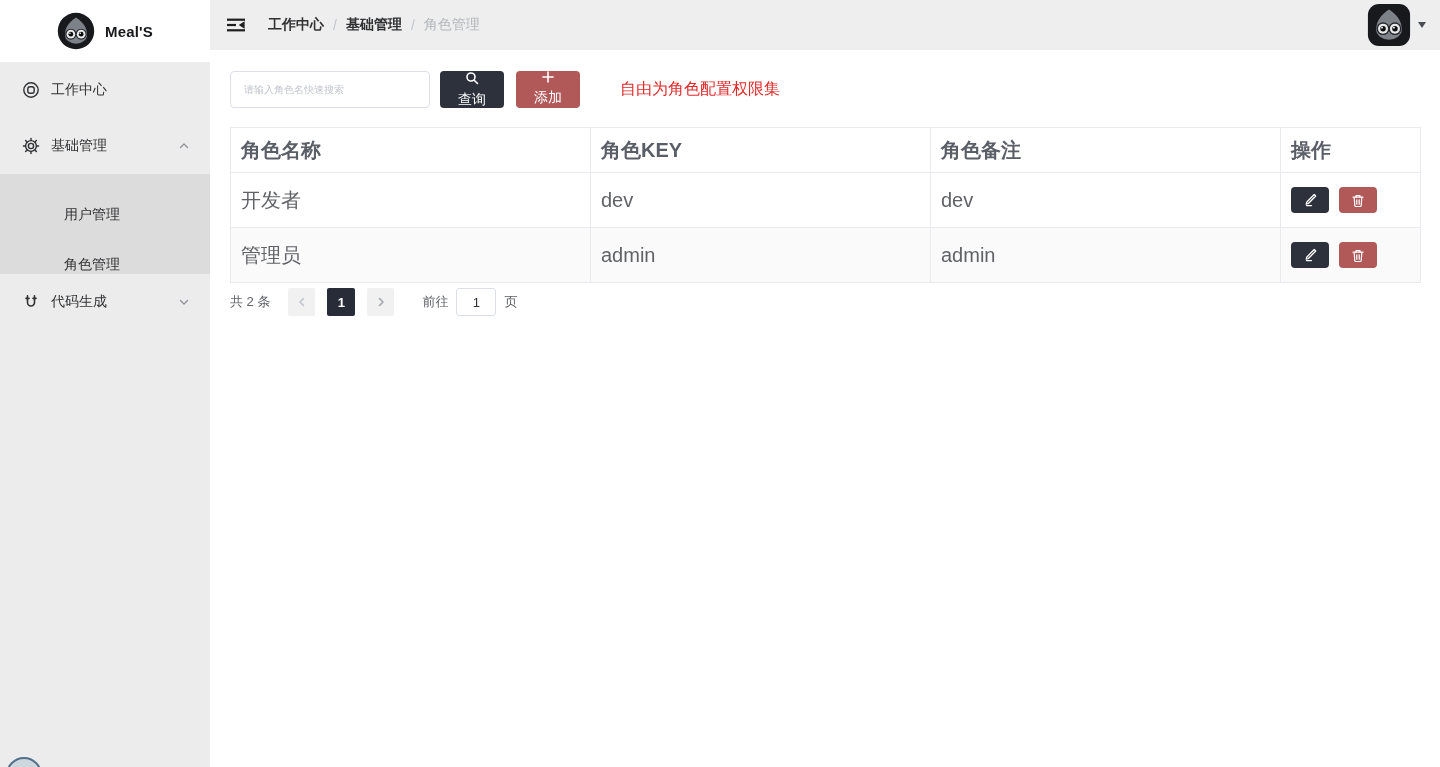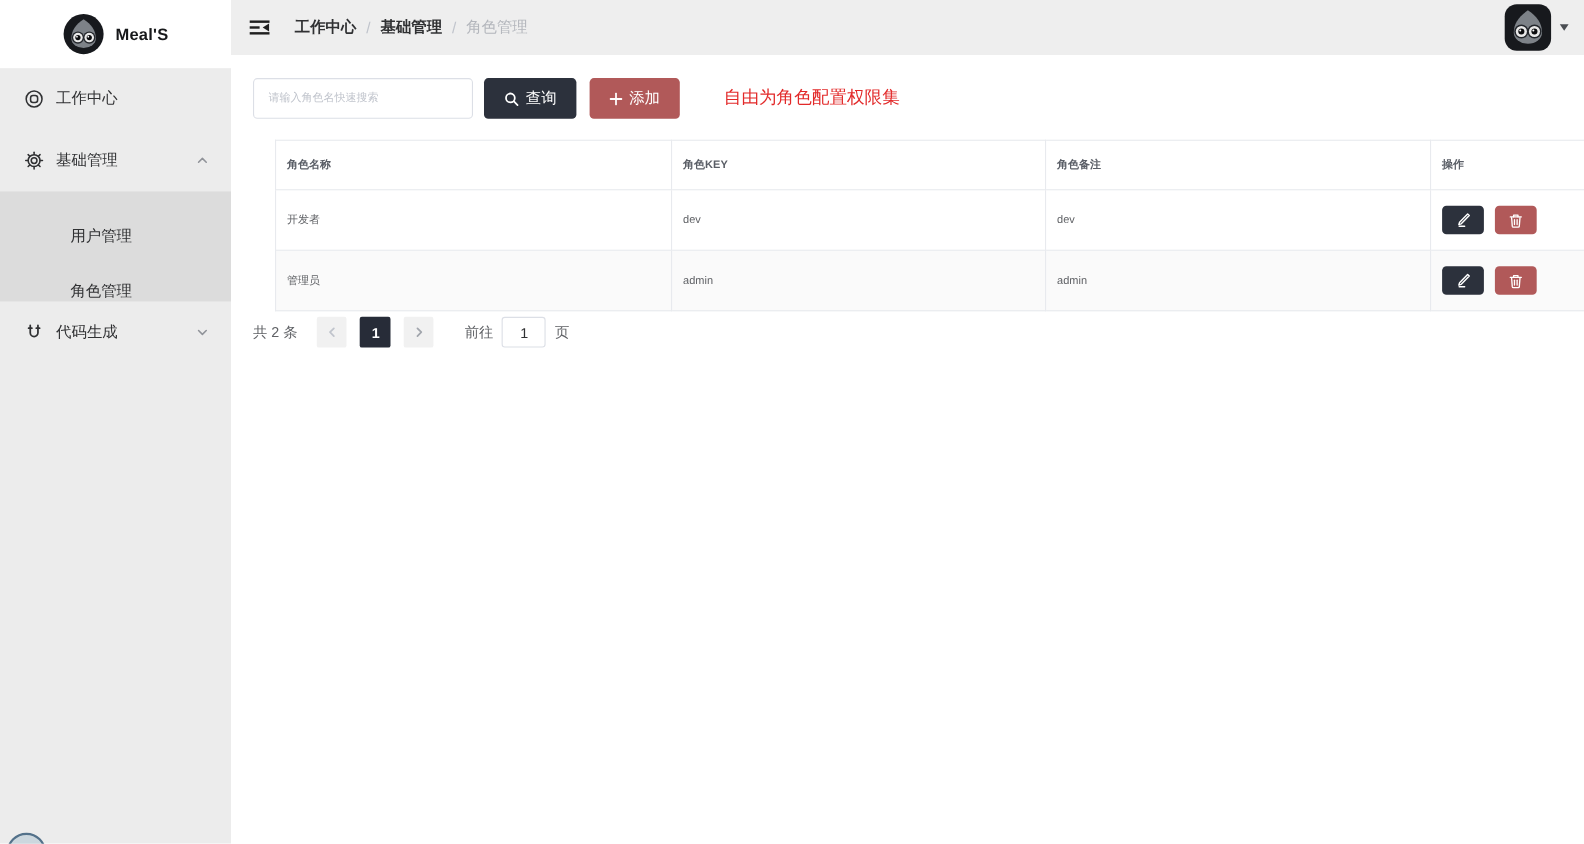--- a/index.html
+++ b/index.html
@@ -26,27 +26,27 @@
   .bc-last { color: #b3b6bc; font-weight: 400; }
   .user-area { margin-left: auto; display: flex; align-items: center; gap: 7px; cursor: pointer; }
   .avatar { width: 44px; height: 44px; }
   .caret-down { width: 0; height: 0; border-left: 4.5px solid transparent; border-right: 4.5px solid transparent; border-top: 6px solid #4a4d52; }
 
   
   .content { position: absolute; left: 210px; top: 50px; right: 0; bottom: 0; background: #fff; padding: 21px 20px 0 20px; }
   .toolbar { display: flex; align-items: center; }
   .search-input { width: 200px; height: 37px; border: 1px solid #dcdfe6; border-radius: 4px; padding: 0 13px; font-size: 10px; color: #606266; background: #fff; outline: none; }
   .search-input::placeholder { color: #c0c4cc; }
-  .btn { height: 37px; border: none; border-radius: 4px; color: #fff; font-size: 14px; display: inline-flex; align-items: center; gap: 6px; padding: 0 18px; cursor: pointer; }
+  .btn { height: 37px; border: none; border-radius: 4px; color: #fff; font-size: 14px; display: inline-flex; align-items: center; gap: 6px; padding: 0 18px; cursor: pointer; flex-direction: column; }
   .btn-query { background: #2c313c; margin-left: 10px; }
   .btn-add { background: #b15959; margin-left: 12px; }
   .hint { color: #e22929; font-size: 16px; margin-left: 40px; }
 
   
-  table.role-table { margin-top: 19px; width: 1190px; border-collapse: collapse; font-size: 10px; table-layout: fixed; margin-left: 20px; }
+  table.role-table { margin-top: 19px; width: 1190px; border-collapse: collapse; font-size: 20px; table-layout: fixed; }
   .role-table th { height: 45px; text-align: left; padding: 0 0 0 10px; color: #5a5e66; font-weight: 700; border: 1px solid #e8eaee; background: #fff; }
   .role-table td { height: 55px; padding: 0 0 0 10px; color: #606266; border: 1px solid #e8eaee; background: #fff; }
   .role-table tr.stripe td { background: #fafafa; }
   .act-btn { width: 38px; height: 26px; border: none; border-radius: 4px; display: inline-flex; align-items: center; justify-content: center; cursor: pointer; vertical-align: middle; }
   .act-edit { background: #2c313c; margin-right: 10px; }
   .act-del { background: #b15959; }
 
   
   .pager { display: flex; align-items: center; margin-top: 5px; font-size: 13px; color: #606266; }
   .pg-total { margin-right: 12px; }

